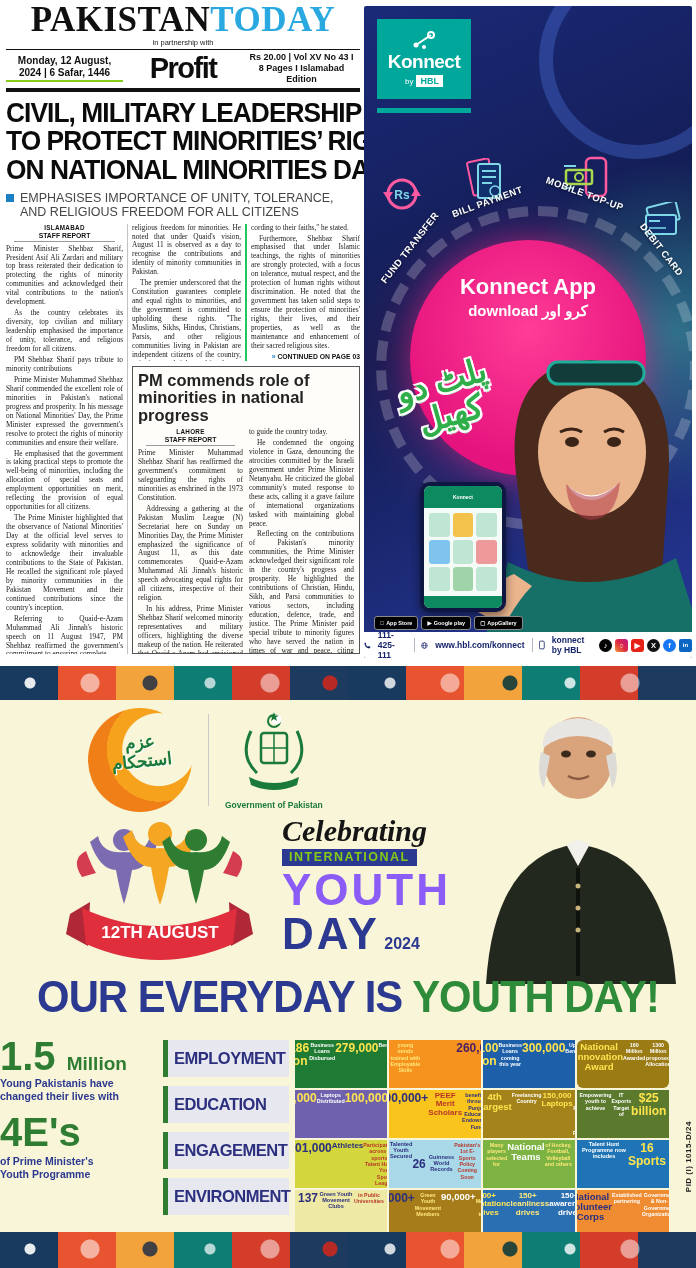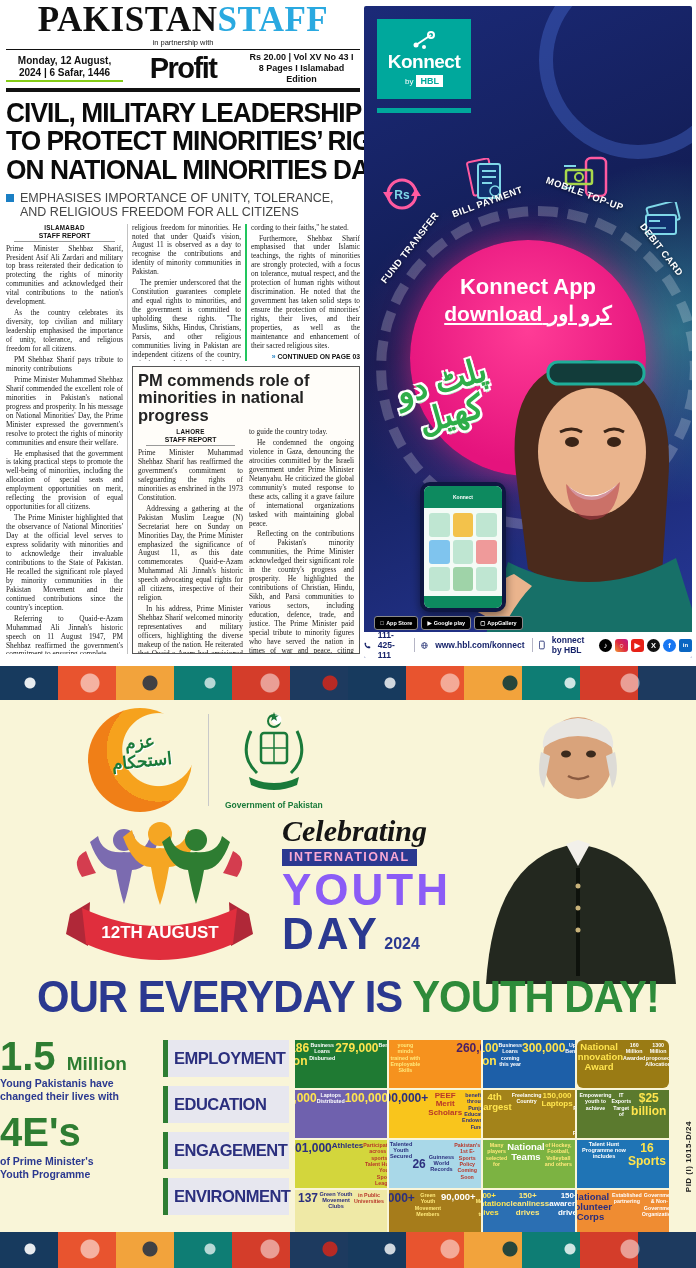--- a/index.html
+++ b/index.html
@@ -55,21 +55,21 @@
   .klogo .by{color:#fff;font-size:8px;}
   .klogo .hbl{background:#fff;color:#00a89c;font-size:9px;font-weight:800;padding:1px 4px;}
   .kbar{position:absolute;left:13px;top:102px;width:94px;height:5px;background:#00a89c;z-index:3;}
   .dial{position:absolute;left:12px;top:200px;width:304px;height:304px;border-radius:50%;
         border:10px dashed rgba(255,255,255,.22);}
   .pinkc{position:absolute;left:46px;top:234px;width:236px;height:236px;border-radius:50%;
          background:radial-gradient(circle at 50% 38%,#ff3c96,#e5137d 72%);
          box-shadow:0 0 30px rgba(255,40,140,.5);}
   .kcenter{position:absolute;left:46px;top:268px;width:236px;text-align:center;color:#fff;z-index:2;}
   .kcenter .l1{font-size:22px;font-weight:800;}
-  .kcenter .l2{font-size:21px;font-weight:700;margin-top:2px;text-decoration:underline;}
+  .kcenter .l2{font-size:15px;font-weight:700;margin-top:2px;}
   .feat{position:absolute;color:#fff;font-size:9.5px;font-weight:800;letter-spacing:.5px;
         text-shadow:0 1px 3px rgba(0,0,0,.6);white-space:nowrap;z-index:2;}
   .f1{left:2px;top:236px;transform:rotate(-52deg);}
   .f2{left:86px;top:190px;transform:rotate(-20deg);}
   .f3{left:180px;top:182px;transform:rotate(20deg);}
   .f4{left:266px;top:238px;transform:rotate(52deg);}
   .fic{position:absolute;z-index:2;}
   .i1{left:18px;top:168px;}  .i2{left:102px;top:152px;}  .i3{left:198px;top:150px;}  .i4{left:276px;top:196px;}
   .urdu-slogan{position:absolute;left:2px;top:358px;width:160px;text-align:center;z-index:4;
         transform:rotate(-16deg);direction:rtl;font-size:33px;font-weight:800;color:#2fae49;line-height:1.02;
@@ -122,21 +122,21 @@
   .azm .txt{position:absolute;left:18px;top:26px;width:70px;text-align:center;direction:rtl;
      color:#1a7a3a;font-weight:800;font-size:17px;line-height:1.1;transform:rotate(-6deg);
      text-shadow:1px 1px 0 #fff;}
   .gov-sep{width:1px;height:92px;background:#c9c9c9;}
   .gov{display:flex;flex-direction:column;align-items:center;gap:3px;}
   .gov-label{font-size:8.5px;font-weight:700;color:#1a7a3a;}
   .pmphoto{position:absolute;right:4px;top:30px;}
   .ydlogo{position:absolute;left:52px;top:156px;}
   .yd-text{position:absolute;left:282px;top:150px;line-height:1;}
   .yd-cel{font-family:"Liberation Serif",serif;font-style:italic;font-weight:700;font-size:30px;color:#151515;}
-  .yd-int{display:inline-block;background:#2b3990;color:#f9a8d4;font-size:12.5px;font-weight:800;
+  .yd-int{display:inline-block;background:#2b3990;color:#84cc16;font-size:12.5px;font-weight:800;
           letter-spacing:1.5px;padding:2px 7px;margin:3px 0 2px;}
   .yd-youth{font-size:44px;font-weight:900;color:#8b5cf6;letter-spacing:3px;}
   .yd-day{font-size:44px;font-weight:900;color:#2b3990;letter-spacing:3px;}
   .yd-year{font-size:16px;font-weight:800;color:#2b3990;}
   .big-head{position:absolute;left:0;top:306px;width:696px;text-align:center;font-size:44px;
             font-weight:900;letter-spacing:-1px;white-space:nowrap;transform:scaleX(.95);}
   .big-head .nvy{color:#2b3990;} .big-head .grn{color:#2e8b3a;}
   .lpanel{position:absolute;left:0;top:372px;width:152px;}
   .lp-15{color:#2e7d32;font-weight:900;font-size:40px;line-height:.9;}
   .lp-15 .mil{font-size:19px;font-weight:800;}
@@ -162,21 +162,21 @@
   .pid{position:absolute;right:3px;top:455px;writing-mode:vertical-rl;transform:rotate(180deg);
        font-size:8px;font-weight:700;color:#1d1d1d;letter-spacing:.5px;}
 </style>
 </head>
 <body>
 
 <div class="page">
 
   <div class="paper">
     <div class="mast-title">
-      <span class="black">PAKISTAN</span><span class="blue">STAFF</span>
+      <span class="black">PAKISTAN</span><span class="blue">TODAY</span>
     </div>
     <div class="partner-line">in partnership with</div>
     <div class="mast-row">
       <div class="mast-date">
         <div>Monday, 12 August,</div>
         <div>2024  |  6 Safar, 1446</div>
       </div>
       <div class="profit">Profit</div>
       <div class="mast-price">
         <div>Rs 20.00  |  Vol XV No 43 I</div>

